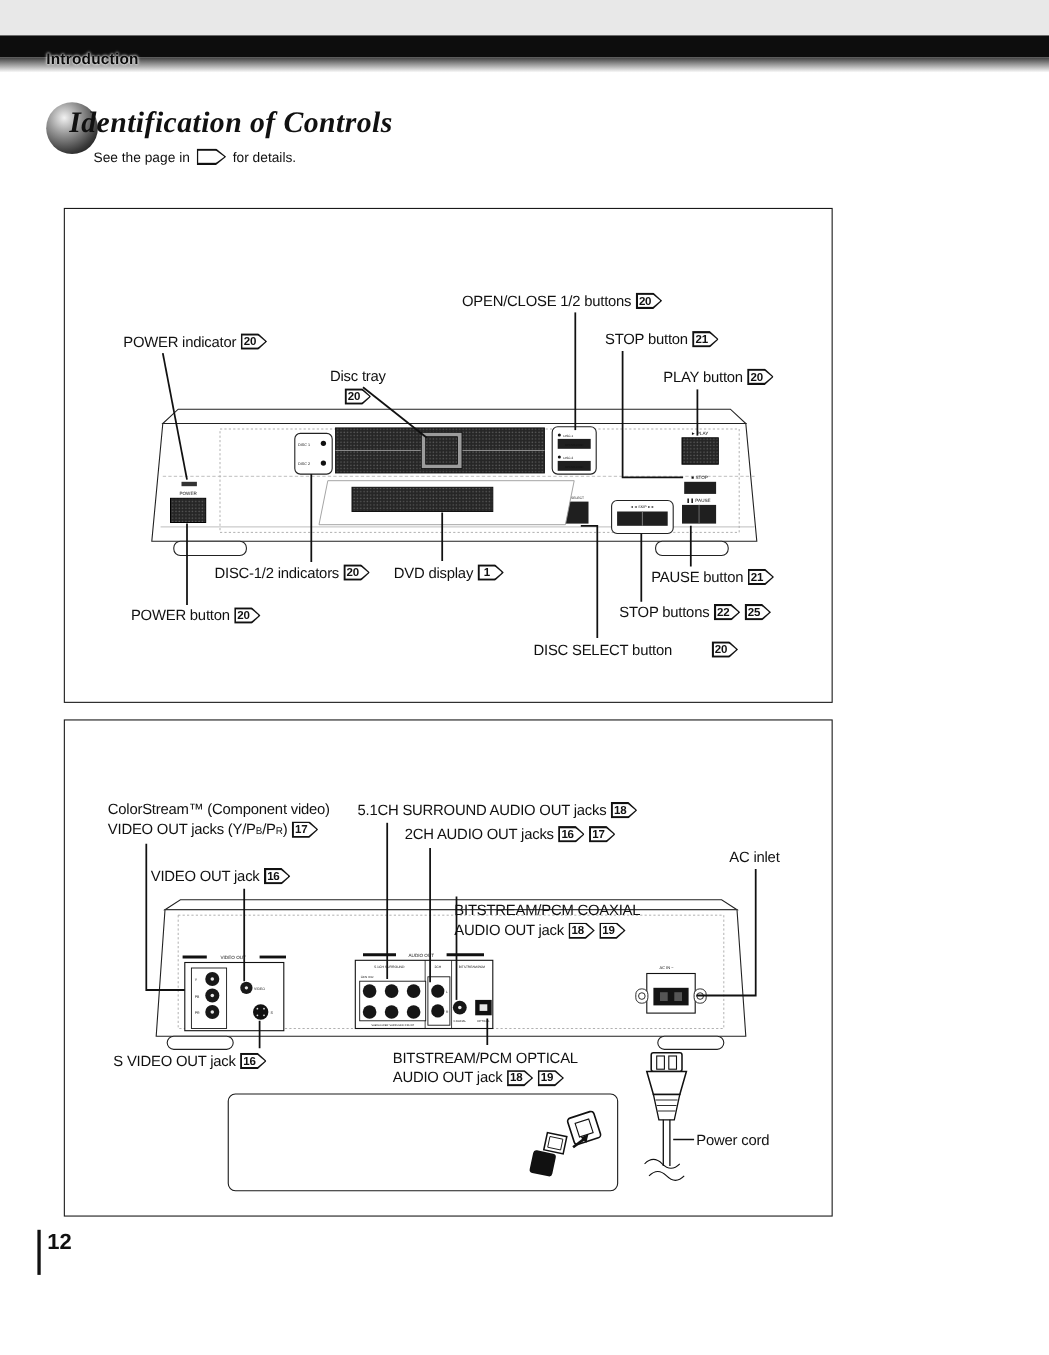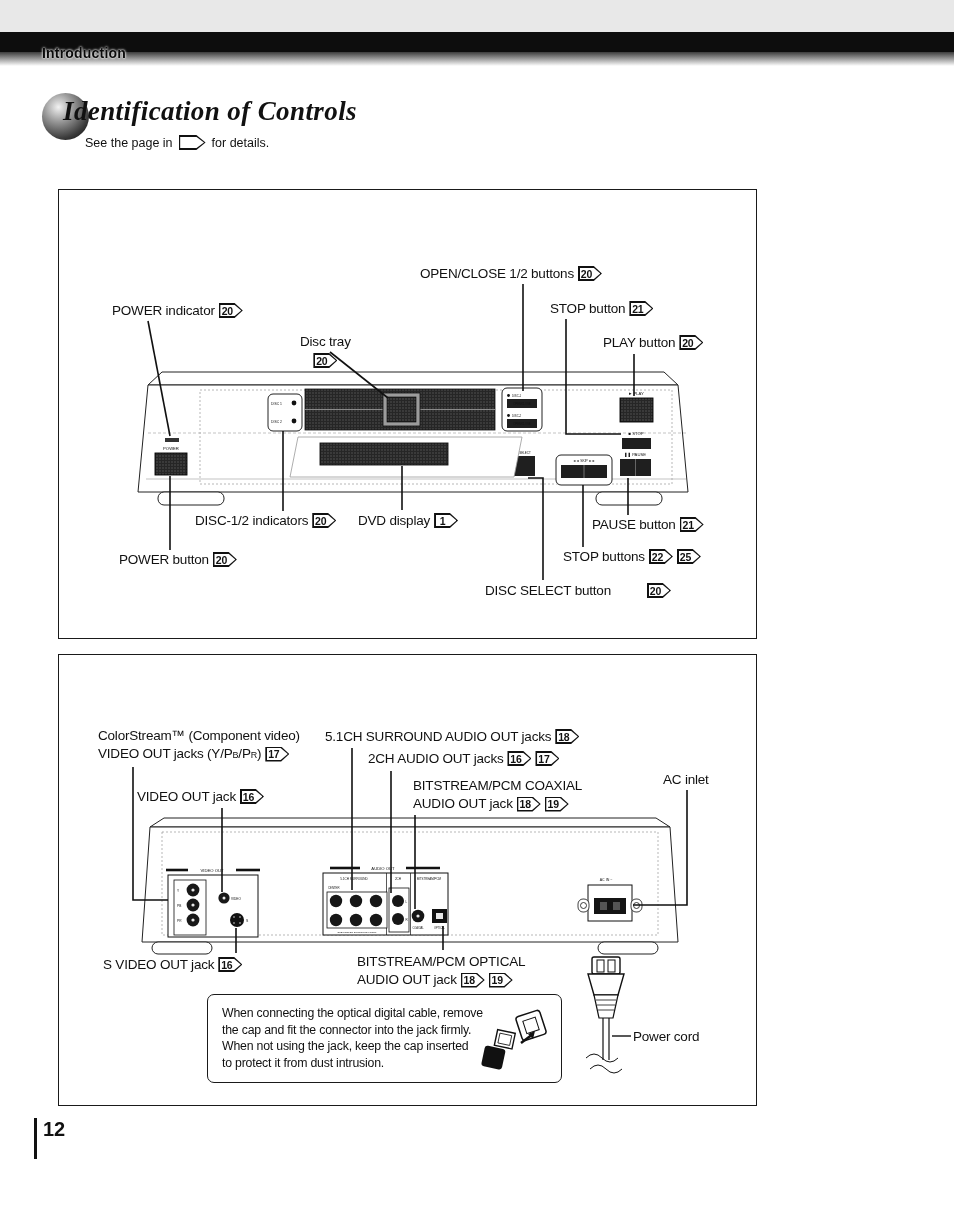--- a/index.html
+++ b/index.html
@@ -391,21 +391,21 @@
         <span class="bg"></span>
         <span class="fg"></span>
         <span class="n">16</span>
       </span>
     <span class="ptag">
         <span class="bg"></span>
         <span class="fg"></span>
         <span class="n">17</span>
       </span>
   </div>
-  <div class="lbl2" style="left:413px;top:745px;">
+  <div class="lbl2" style="left:413px;top:787px;">
     <div class="row">
         <span>BITSTREAM/PCM COAXIAL</span>
       </div>
     <div class="row">
       <span>AUDIO OUT jack</span>
       <span class="ptag">
           <span class="bg"></span>
           <span class="fg"></span>
           <span class="n">18</span>
         </span>
@@ -451,26 +451,20 @@
           <span class="fg"></span>
           <span class="n">19</span>
         </span>
     </div>
   </div>
   <div class="lbl" style="left:633px;top:997px;">
     <span>Power cord</span>
   </div>
 
   <div class="note-box">
-    <div class="note-text">
-      <div>When connecting the optical digital cable, remove</div>
-      <div>the cap and fit the connector into the jack firmly.</div>
-      <div>When not using the jack, keep the cap inserted</div>
-      <div>to protect it from dust intrusion.</div>
-    </div>
     <svg class="note-illus" width="82" height="70" viewBox="0 0 82 70">
       <g transform="rotate(-18 56 24)">
         <rect x="44" y="10" width="25" height="25" rx="3" fill="#fff" stroke="#111" stroke-width="1.5"></rect>
         <rect x="50" y="16" width="13" height="13" fill="#fff" stroke="#111" stroke-width="1"></rect>
       </g>
       <g transform="rotate(12 28 40)">
         <rect x="20" y="28" width="18" height="16" fill="#fff" stroke="#111" stroke-width="1.4"></rect>
         <rect x="23" y="31" width="12" height="10" fill="#fff" stroke="#111" stroke-width="0.8"></rect>
       </g>
       <g transform="rotate(12 18 54)">

